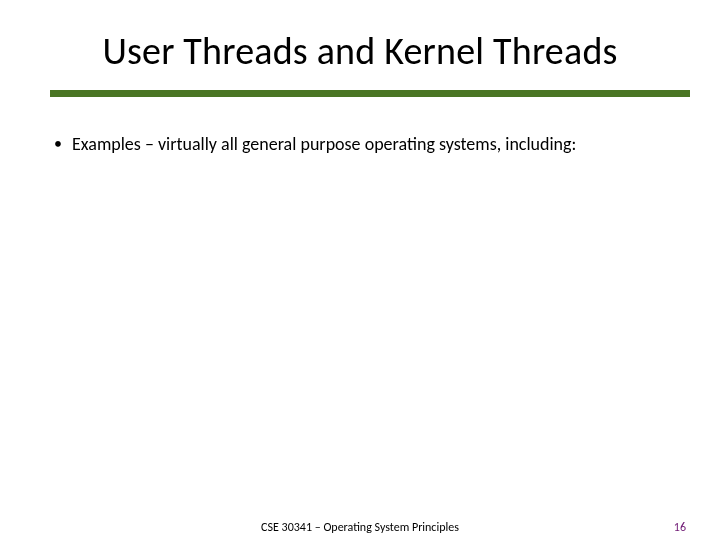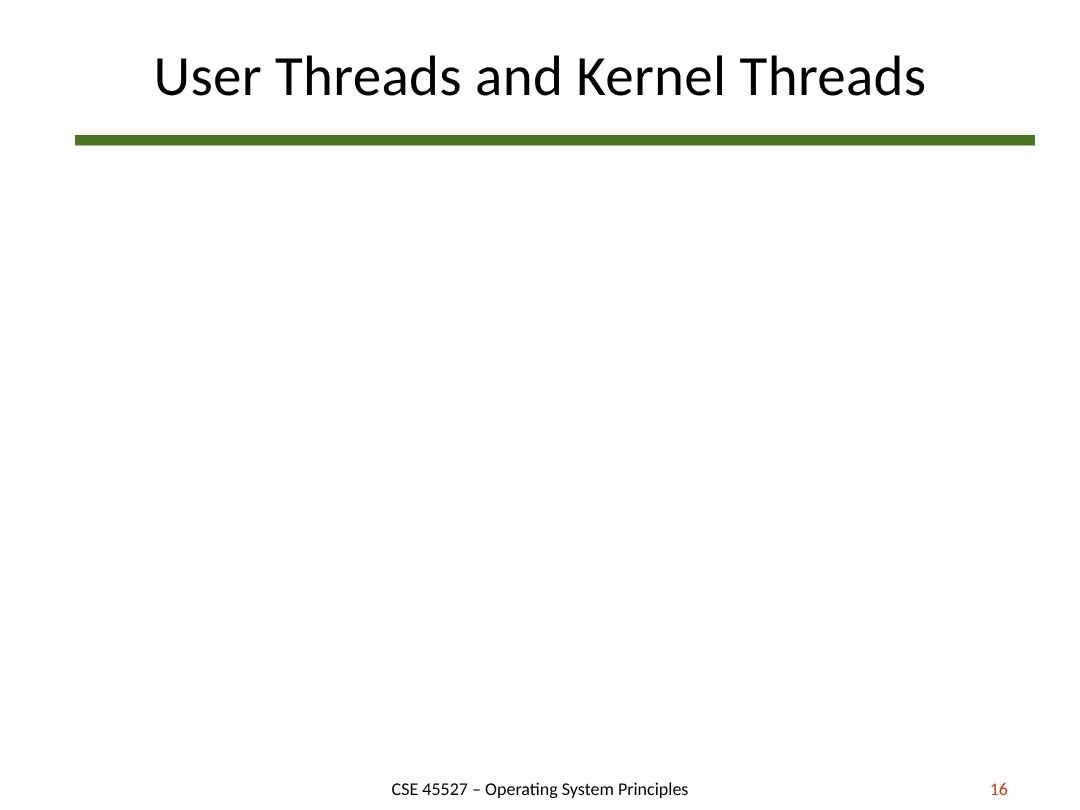--- a/index.html
+++ b/index.html
@@ -11,42 +11,43 @@
   ul.lvl1 { list-style: none; padding-left: 0; }
   ul.lvl1 > li { position: relative; padding-left: 22px; margin-bottom: 2px; }
   ul.lvl1 > li::before { content: "•"; position: absolute; left: 4px; top: 0; font-size: 16px; }
   ul.lvl2 { list-style: none; padding-left: 0; margin-top: 4px; margin-bottom: 14px; }
   ul.lvl2 > li { position: relative; padding-left: 58px; margin-bottom: 2px; font-size: 17px; }
   ul.lvl2 > li::before { content: "–"; position: absolute; left: 38px; top: 0; }
   .gap { height: 18px; }
   .bold { font-weight: 700; }
   .footer { position: absolute; bottom: 20px; left: 0; width: 720px; font-size: 12px; }
   .footer-course { position: absolute; left: 0; width: 720px; text-align: center; }
-  .footer-page { position: absolute; right: 48px; color: #c2410c; }
+  .footer-page { position: absolute; right: 34px; color: #701a75; }
 </style>
 </head>
 <body>
 
 <div class="slide">
 
   <h1 class="title">User Threads and Kernel Threads</h1>
   <div class="rule"></div>
 
   <div class="content">
     <ul class="lvl1">
 
 
 
 
       <div class="gap"></div>
 
 
+      <li>Examples – virtually all general purpose operating systems, including:</li>
 
 
     </ul>
   </div>
 
   <div class="footer">
-    <div class="footer-course">CSE 45527 – Operating System Principles</div>
+    <div class="footer-course">CSE 30341 – Operating System Principles</div>
     <div class="footer-page">16</div>
   </div>
 
 </div>
 
 </body></html>

